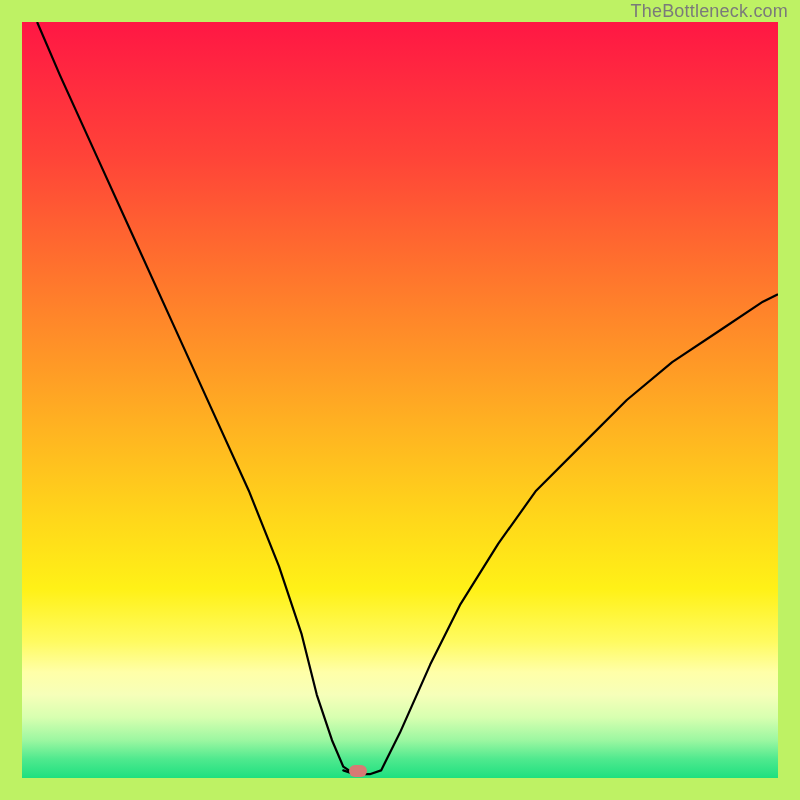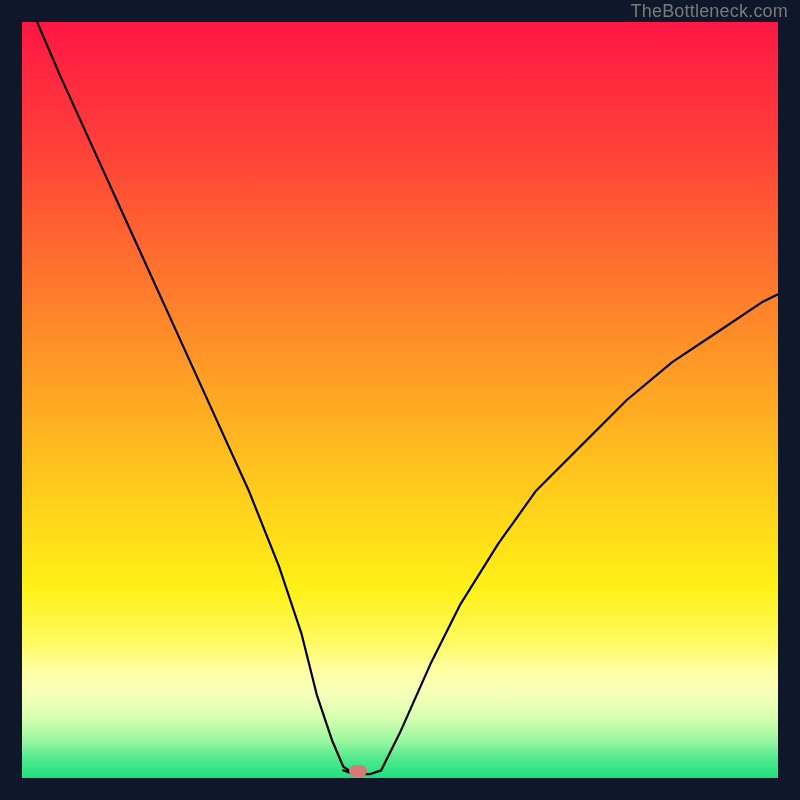--- a/index.html
+++ b/index.html
@@ -6,21 +6,21 @@
     margin: 0;
     padding: 0;
     width: 800px;
     height: 800px;
     background: #000;
     overflow: hidden;
   }
   .frame {
     position: absolute;
     inset: 0;
-    background: #0f172a;
+    background: #bef264;
   }
   .plot-area {
     position: absolute;
     left: 22px;
     top: 22px;
     width: 756px;
     height: 756px;
     overflow: hidden;
   }
   .gradient {

